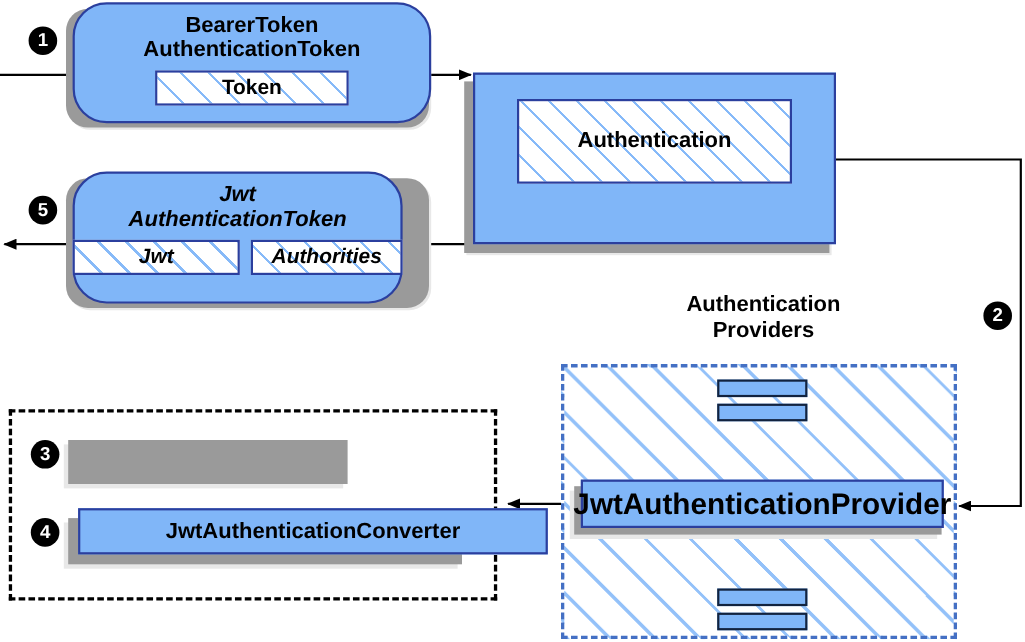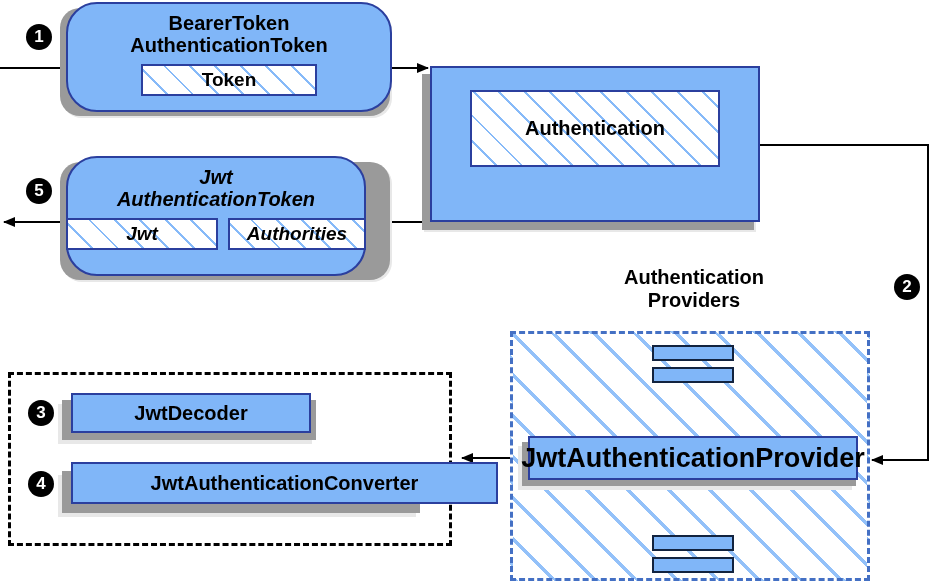--- a/index.html
+++ b/index.html
@@ -221,23 +221,20 @@
   <div class="node" style="left:528px; top:436px; width:330px; height:44px; justify-content:center;">
     <div class="node-title" style="font-size:27px;">JwtAuthenticationProvider</div>
   </div>
 
   <div class="mini-bar" style="left:652px; top:535px; width:82px; height:16px;"></div>
   <div class="mini-bar" style="left:652px; top:557px; width:82px; height:16px;"></div>
 
   <div class="shadow-light abs" style="left:58px; top:404px; width:254px; height:40px;"></div>
   <div class="shadow-dark abs" style="left:62px; top:400px; width:254px; height:40px;"></div>
 
-  <div class="node" style="left:71px; top:393px; width:240px; height:40px; justify-content:center;">
-    <div class="node-title" style="font-size:20px;">JwtDecoder</div>
-  </div>
 
   <div class="shadow-light abs" style="left:58px; top:475px; width:358px; height:42px;"></div>
   <div class="shadow-dark abs" style="left:62px; top:471px; width:358px; height:42px;"></div>
 
   <div class="node" style="left:71px; top:462px; width:427px; height:42px; justify-content:center;">
     <div class="node-title" style="font-size:20px;">JwtAuthenticationConverter</div>
   </div>
 
   <div class="badge" style="left:26px; top:24px;">1</div>
   <div class="badge" style="left:894px; top:274px;">2</div>

